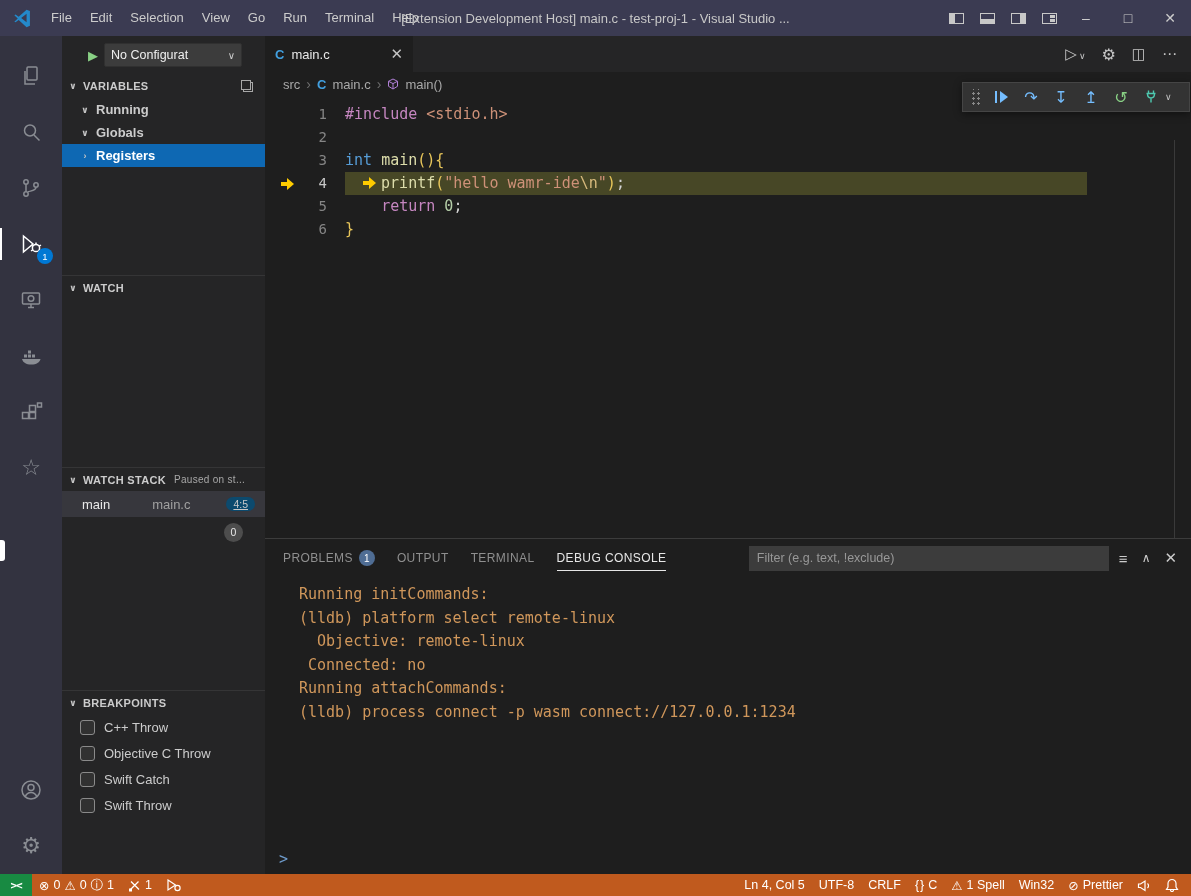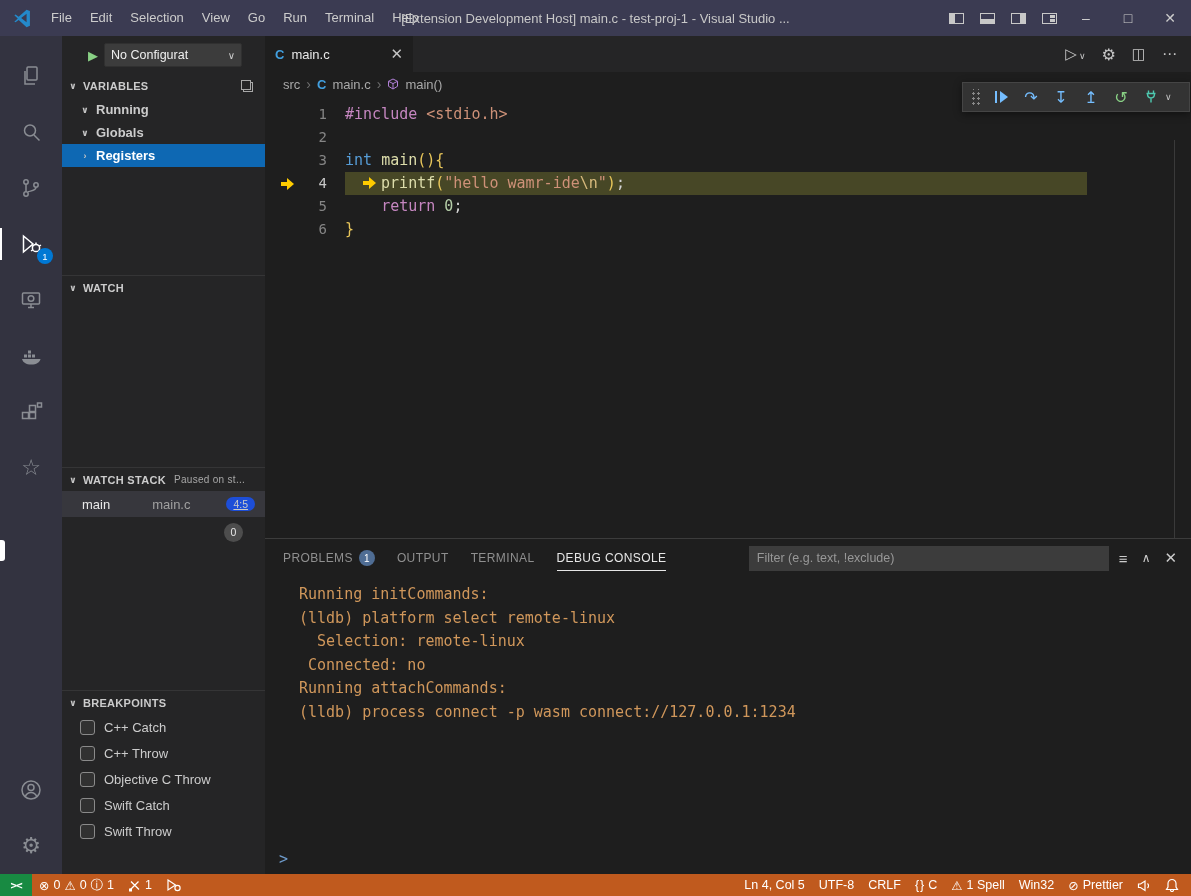--- a/index.html
+++ b/index.html
@@ -64,21 +64,21 @@
     border:1px solid #A8A8A8; background:#252526; }
   .tree-row { height:23px; display:flex; align-items:center; padding-left:18px; font-size:13px;
     font-weight:600; color:#CCCCCC; flex:none; }
   .tree-row .chev { font-size:9px; color:#C5C5C5; margin-right:6px; width:10px; text-align:center; }
   .tree-row.selected { background:#0E68B3; color:#FFFFFF; }
   .filler { flex:none; }
   .cs-row { height:26px; background:#37373D; display:flex; align-items:center;
     padding:0 10px 0 20px; font-size:13px; flex:none; }
   .cs-name { color:#E8E8E8; }
   .cs-file { color:#A0A0A0; margin-left:42px; }
-  .cs-pos { margin-left:auto; background:#1d4ed8; color:#C8C8C8; border-radius:8px;
+  .cs-pos { margin-left:auto; background:#0c4a6e; color:#C8C8C8; border-radius:8px;
     font-size:10.5px; padding:1px 7px;text-decoration:underline; }
   .cs-badge-row { height:30px; display:flex; justify-content:flex-end; padding-right:22px;
     align-items:center; flex:none; }
   .round-badge { width:19px; height:19px; border-radius:50%; background:#4D4D4D; color:#E8E8E8;
     font-size:10.5px; display:flex; align-items:center; justify-content:center; }
   .bp-row { height:26px; display:flex; align-items:center; padding-left:18px; flex:none; }
   .bp-check { width:15px; height:15px; background:#313131; border:1px solid #8A8A8A;
     border-radius:3px; margin-right:9px; flex:none; }
   .bp-label { font-size:13px; color:#CCCCCC; }
 
@@ -318,24 +318,20 @@
     <div class="cs-badge-row">
       <span class="round-badge">0</span>
     </div>
     <div class="filler" style="height:143px;"></div>
 
     <div class="sec-head">
       <span class="chev">∨</span>
       <span>BREAKPOINTS</span>
     </div>
     <div>
-        <div class="bp-row">
-          <span class="bp-check"></span>
-          <span class="bp-label">C++ Catch</span>
-        </div>
         <div class="bp-row">
           <span class="bp-check"></span>
           <span class="bp-label">C++ Throw</span>
         </div>
         <div class="bp-row">
           <span class="bp-check"></span>
           <span class="bp-label">Objective C Throw</span>
         </div>
         <div class="bp-row">
           <span class="bp-check"></span>
@@ -450,21 +446,21 @@
         <input class="filter-input" placeholder="Filter (e.g. text, !exclude)" style="">
         <span class="panel-icons">
           <span>≡</span>
           <span style="font-size:12px;">∧</span>
           <span>✕</span>
         </span>
       </div>
       <div class="console">
           <div class="console-line">Running initCommands:</div>
           <div class="console-line">(lldb) platform select remote-linux</div>
-          <div class="console-line">  Selection: remote-linux</div>
+          <div class="console-line">  Objective: remote-linux</div>
           <div class="console-line"> Connected: no</div>
           <div class="console-line">Running attachCommands:</div>
           <div class="console-line">(lldb) process connect -p wasm connect://127.0.0.1:1234</div>
         </div>
       <div class="console-input">
         <span>&gt;</span>
       </div>
     </div>
 
   </div>

